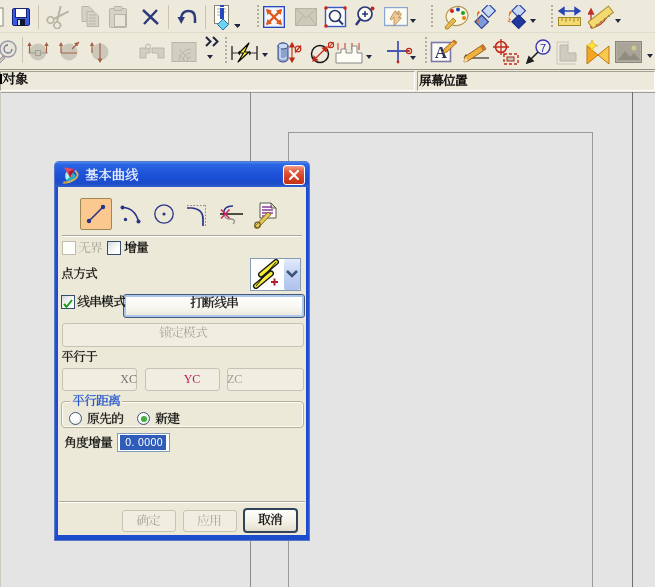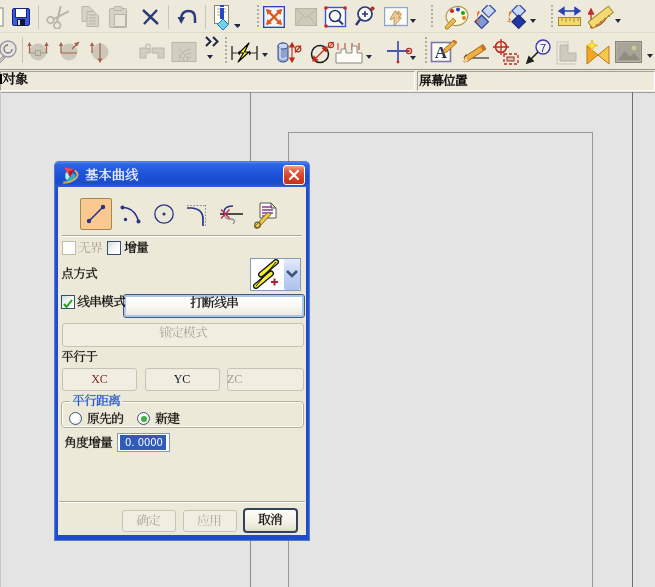--- a/index.html
+++ b/index.html
@@ -362,22 +362,22 @@
  <div class="cb" style="left:6px;top:133px"><svg width="12" height="12" viewBox="0 0 12 12">
    <path d="M2 6 L4.5 9 L10 2" stroke="#1ba11b" stroke-width="2" fill="none"></path>
       </svg></div>
  <div class="btn" style="left:68px;top:132px;width:182px;height:24px;border-color:#46587c;background:linear-gradient(#ffffff,#f8f7f1 55%,#efede2 85%,#e6e3d4);box-shadow:inset 0 0 0 2px #aac6ea"></div>
 
  <div class="btn dis" style="left:7px;top:161px;width:242px;height:24px"></div>
 
  <div class="btn dis" style="left:7px;top:206px;width:75px;height:23px"></div>
  <div class="btn dis" style="left:90px;top:206px;width:75px;height:23px"></div>
  <div class="btn dis" style="left:172px;top:206px;width:77px;height:23px"></div>
- <div class="abs" style="left:7px;top:206px;width:75px;height:23px;color:#7f1d1d;font:12px 'Liberation Serif',serif;text-align:center;line-height:22px">XC</div>
- <div class="abs" style="left:80px;top:206px;width:94px;height:23px;color:#0f172a;font:12px 'Liberation Serif',serif;text-align:center;line-height:22px">YC</div>
+ <div class="abs" style="left:7px;top:206px;width:75px;height:23px;color:#737373;font:12px 'Liberation Serif',serif;text-align:right;line-height:22px">XC</div>
+ <div class="abs" style="left:90px;top:206px;width:94px;height:23px;color:#be185d;font:12px 'Liberation Serif',serif;text-align:center;line-height:22px">YC</div>
  <div class="abs" style="left:172px;top:206px;width:77px;height:23px;color:#a29e91;font:12px 'Liberation Serif',serif;line-height:22px">ZC</div>
 
  <div class="abs" style="left:6px;top:239px;width:243px;height:27px;border:1px solid #b4b09e;border-radius:4px;box-shadow:inset 0 0 0 1px #fffef6"></div>
  <div class="abs" style="left:15px;top:229px;width:52px;height:13px;background:#ece9d8"></div>
  <div class="radio" style="left:14px;top:250px"></div>
  <div class="radio" style="left:82px;top:250px">
       <div class="abs" style="left:3px;top:3px;width:6px;height:6px;background:#3faf3f;border-radius:50%"></div>
     </div>
 
  <div class="abs" style="left:62px;top:271px;width:53px;height:19px;border:1px solid #7f9db9;background:#fff">

